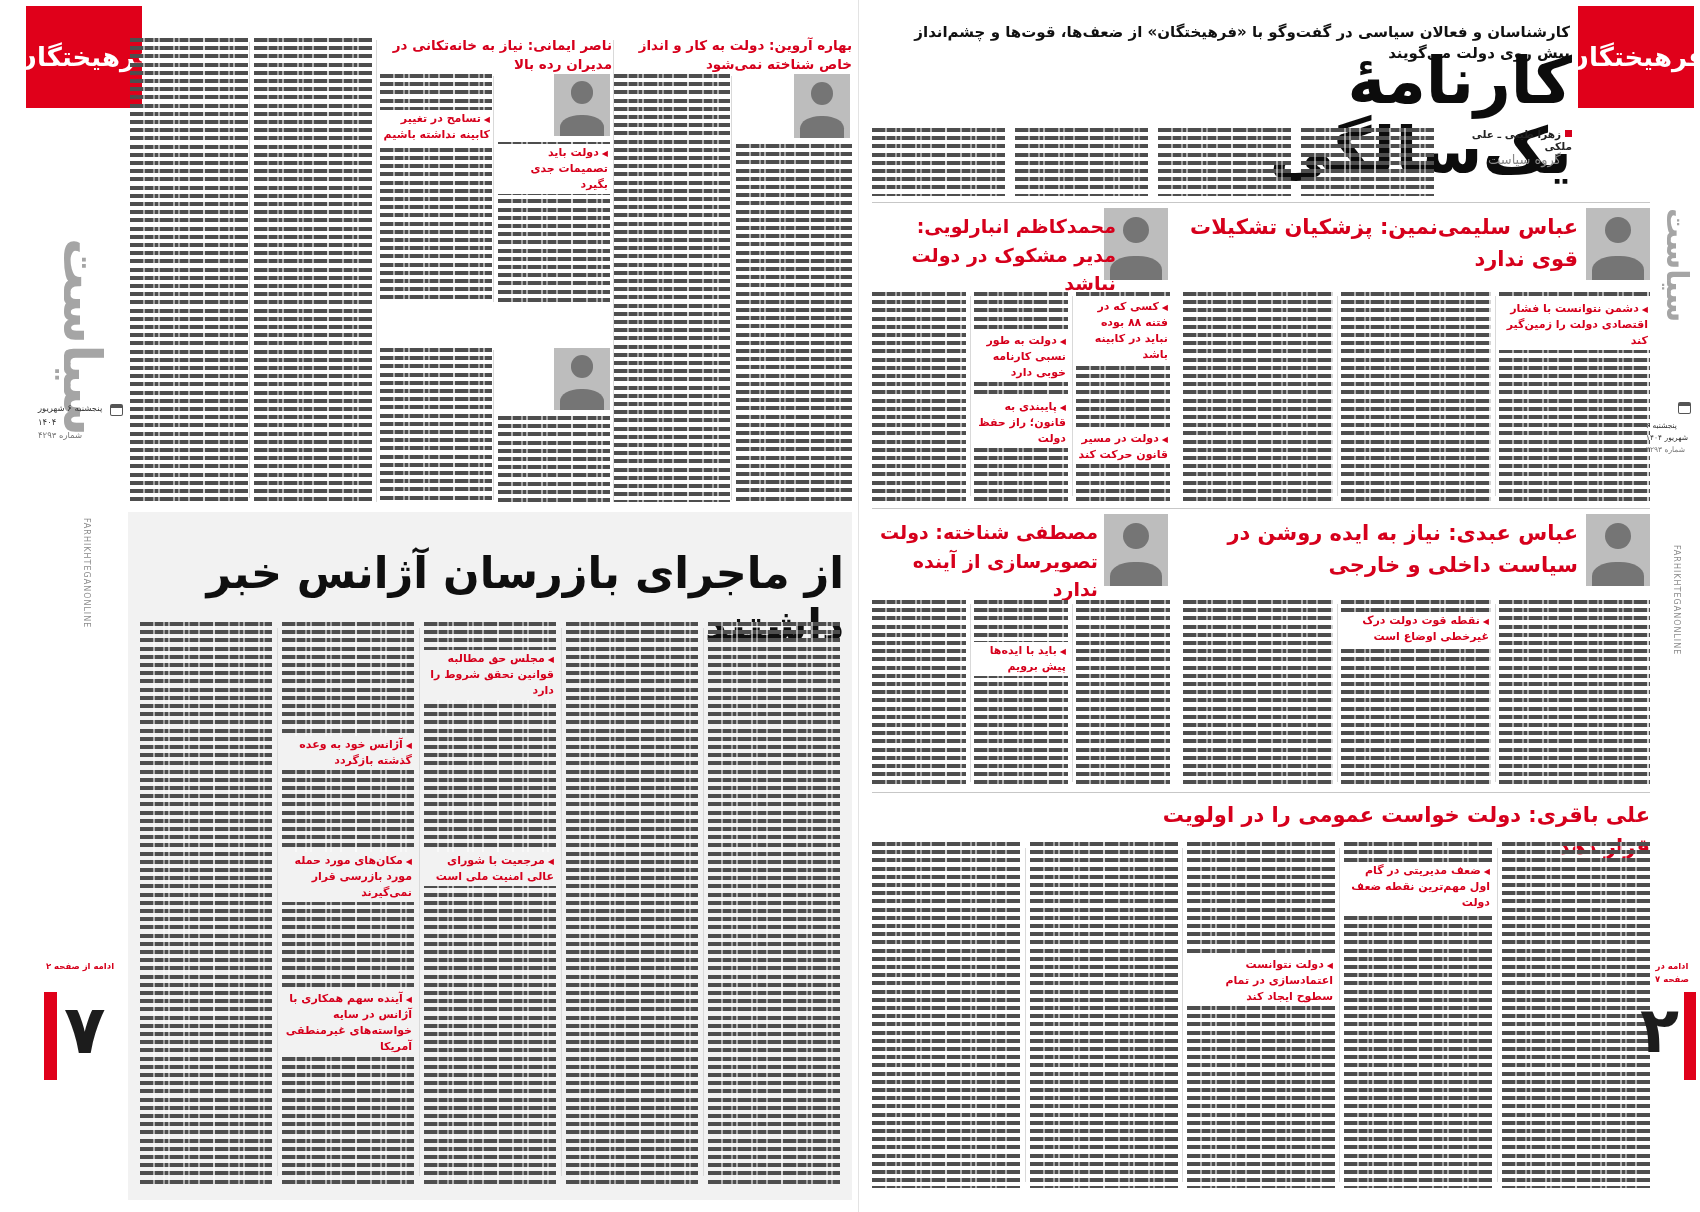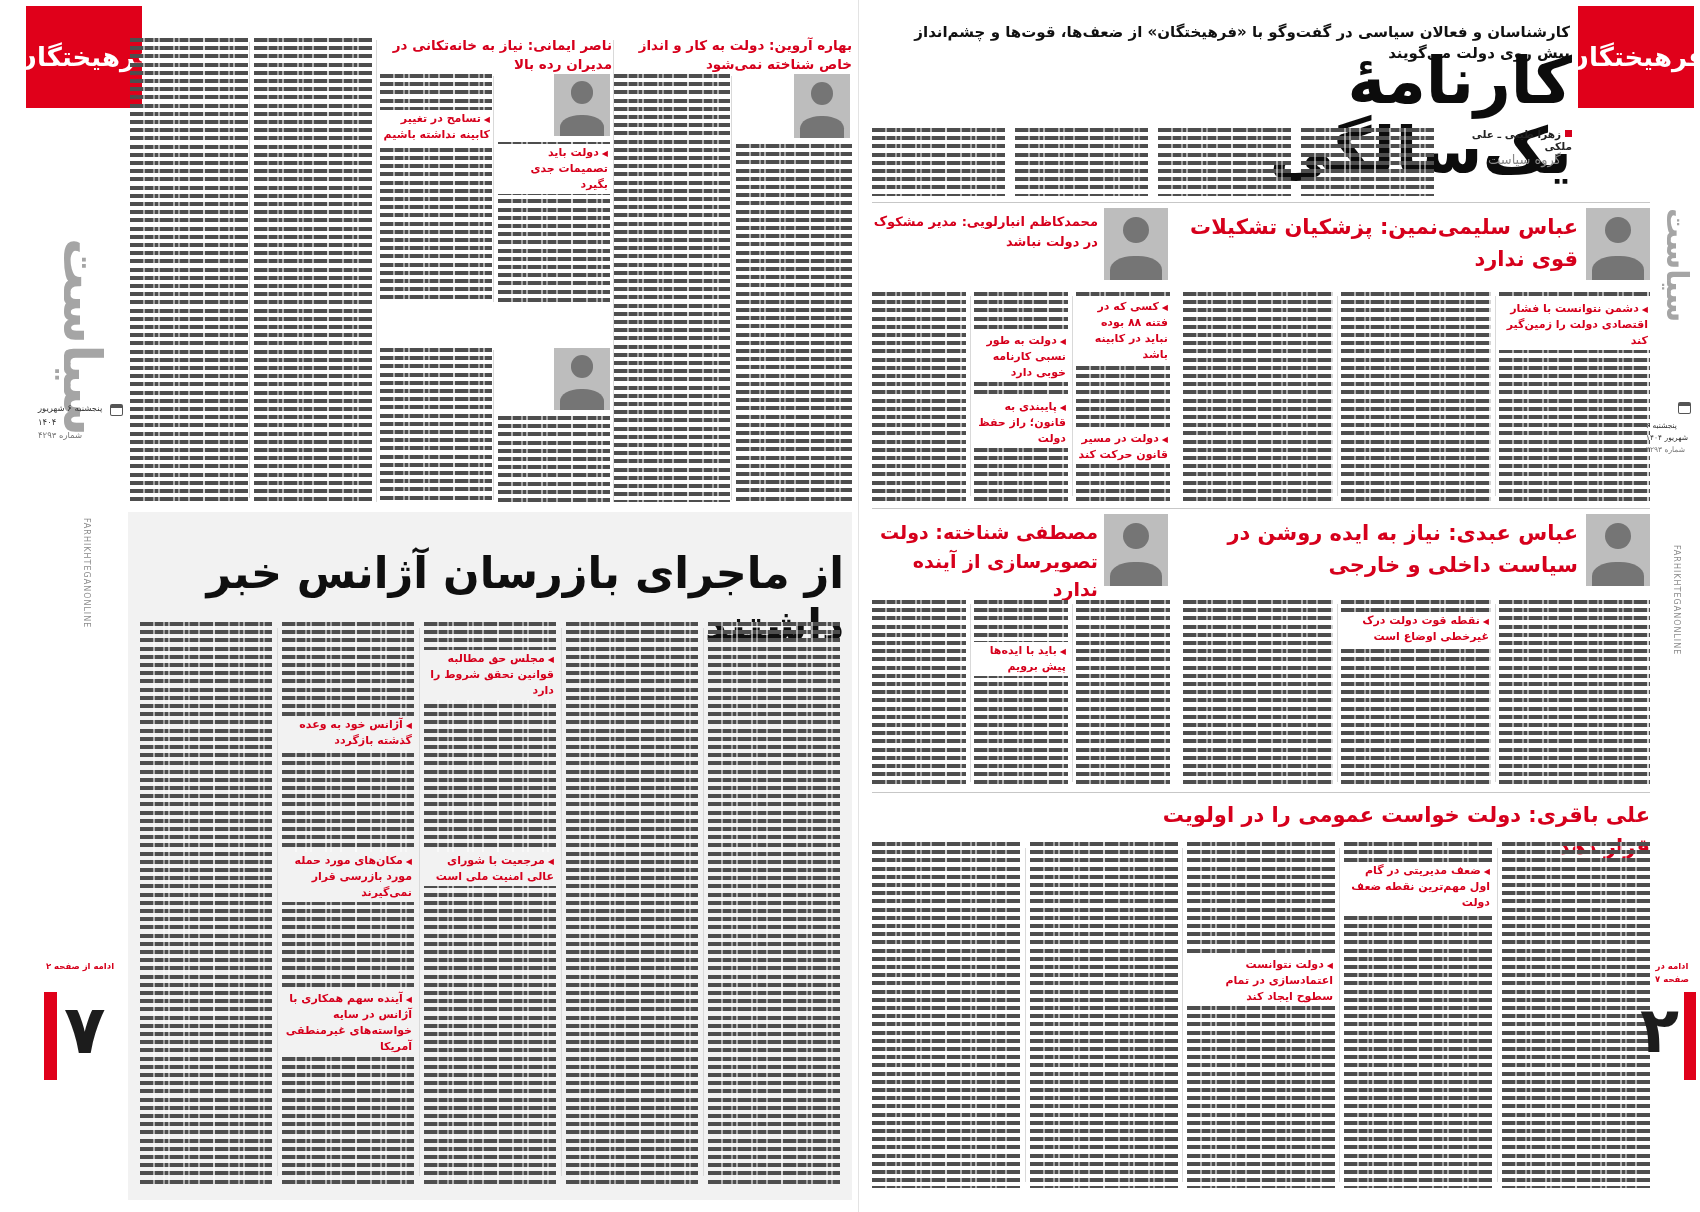--- a/index.html
+++ b/index.html
@@ -71,21 +71,21 @@
   <div class="sim" style="left:1183px;top:292px;width:150px;height:210px"></div>
   <div class="sim" style="left:1341px;top:292px;width:150px;height:210px"></div>
   <div class="sim" style="left:1499px;top:292px;width:151px;height:210px"></div>
   <div class="vrule" style="left:1337px;top:296px;height:200px"></div>
   <div class="vrule" style="left:1495px;top:296px;height:200px"></div>
   <div class="sub" style="left:1499px;top:300px;width:151px">
     <span class="arrow">◀</span><span>دشمن نتوانست با فشار اقتصادی دولت را زمین‌گیر کند</span>
   </div>
 
   <div class="photo" style="left:1104px;top:208px;width:64px;height:72px"></div>
-  <div class="ititle" style="left:870px;top:212px;width:228px;font-size:13px">محمدکاظم انبارلویی: مدیر مشکوک در دولت نباشد</div>
+  <div class="ititle" style="left:888px;top:212px;width:228px;font-size:19px">محمدکاظم انبارلویی: مدیر مشکوک در دولت نباشد</div>
   <div class="sim" style="left:872px;top:292px;width:94px;height:210px"></div>
   <div class="sim" style="left:974px;top:292px;width:94px;height:210px"></div>
   <div class="sim" style="left:1076px;top:292px;width:94px;height:210px"></div>
   <div class="vrule" style="left:970px;top:296px;height:200px"></div>
   <div class="vrule" style="left:1072px;top:296px;height:200px"></div>
   <div class="sub" style="left:1076px;top:298px;width:94px">
     <span class="arrow">◀</span><span>کسی که در فتنه ۸۸ بوده نباید در کابینه باشد</span>
   </div>
   <div class="sub" style="left:974px;top:332px;width:94px">
     <span class="arrow">◀</span><span>دولت به طور نسبی کارنامه خوبی دارد</span>
@@ -202,21 +202,21 @@
   <div class="sim" style="left:424px;top:622px;width:132px;height:562px"></div>
   <div class="sim" style="left:282px;top:622px;width:132px;height:562px"></div>
   <div class="sim" style="left:140px;top:622px;width:132px;height:562px"></div>
   <div class="vrule" style="left:277px;top:628px;height:548px"></div>
   <div class="vrule" style="left:419px;top:628px;height:548px"></div>
   <div class="vrule" style="left:561px;top:628px;height:548px"></div>
   <div class="vrule" style="left:703px;top:628px;height:548px"></div>
   <div class="sub on-gray" style="left:424px;top:650px;width:132px">
     <span class="arrow">◀</span><span>مجلس حق مطالبه قوانین تحقق شروط را دارد</span>
   </div>
-  <div class="sub on-gray" style="left:282px;top:716px;width:132px">
+  <div class="sub on-gray" style="left:282px;top:736px;width:132px">
     <span class="arrow">◀</span><span>آژانس خود به وعده گذشته بازگردد</span>
   </div>
   <div class="sub on-gray" style="left:282px;top:852px;width:132px">
     <span class="arrow">◀</span><span>مکان‌های مورد حمله مورد بازرسی قرار نمی‌گیرند</span>
   </div>
   <div class="sub on-gray" style="left:424px;top:852px;width:132px">
     <span class="arrow">◀</span><span>مرجعیت با شورای عالی امنیت ملی است</span>
   </div>
   <div class="sub on-gray" style="left:282px;top:990px;width:132px">
     <span class="arrow">◀</span><span>آینده سهم همکاری با آژانس در سایه خواسته‌های غیرمنطقی آمریکا</span>

